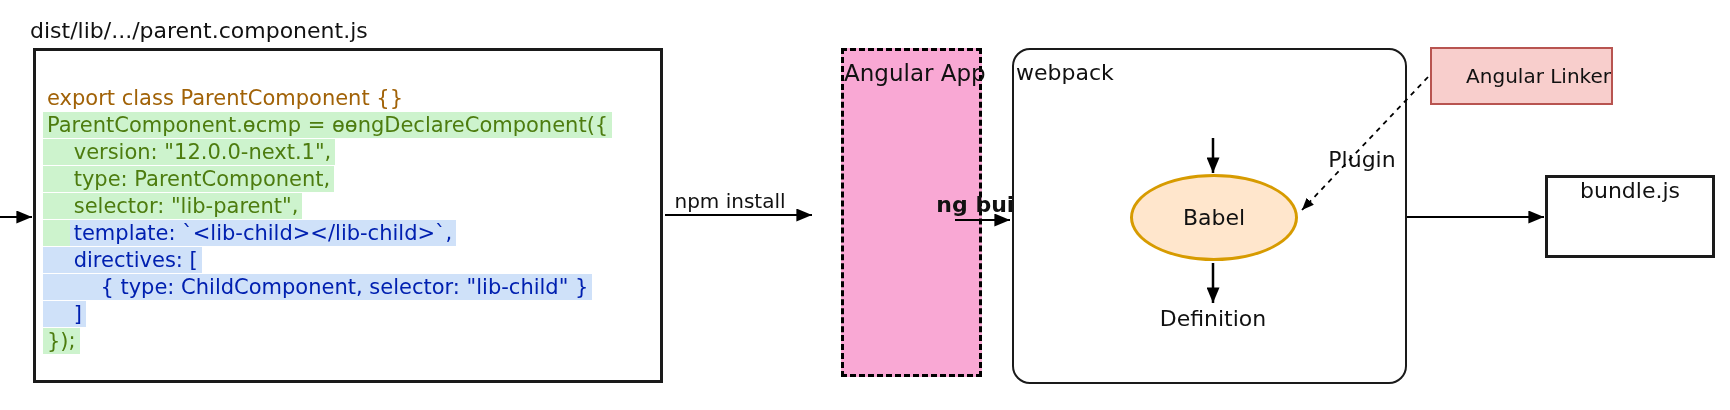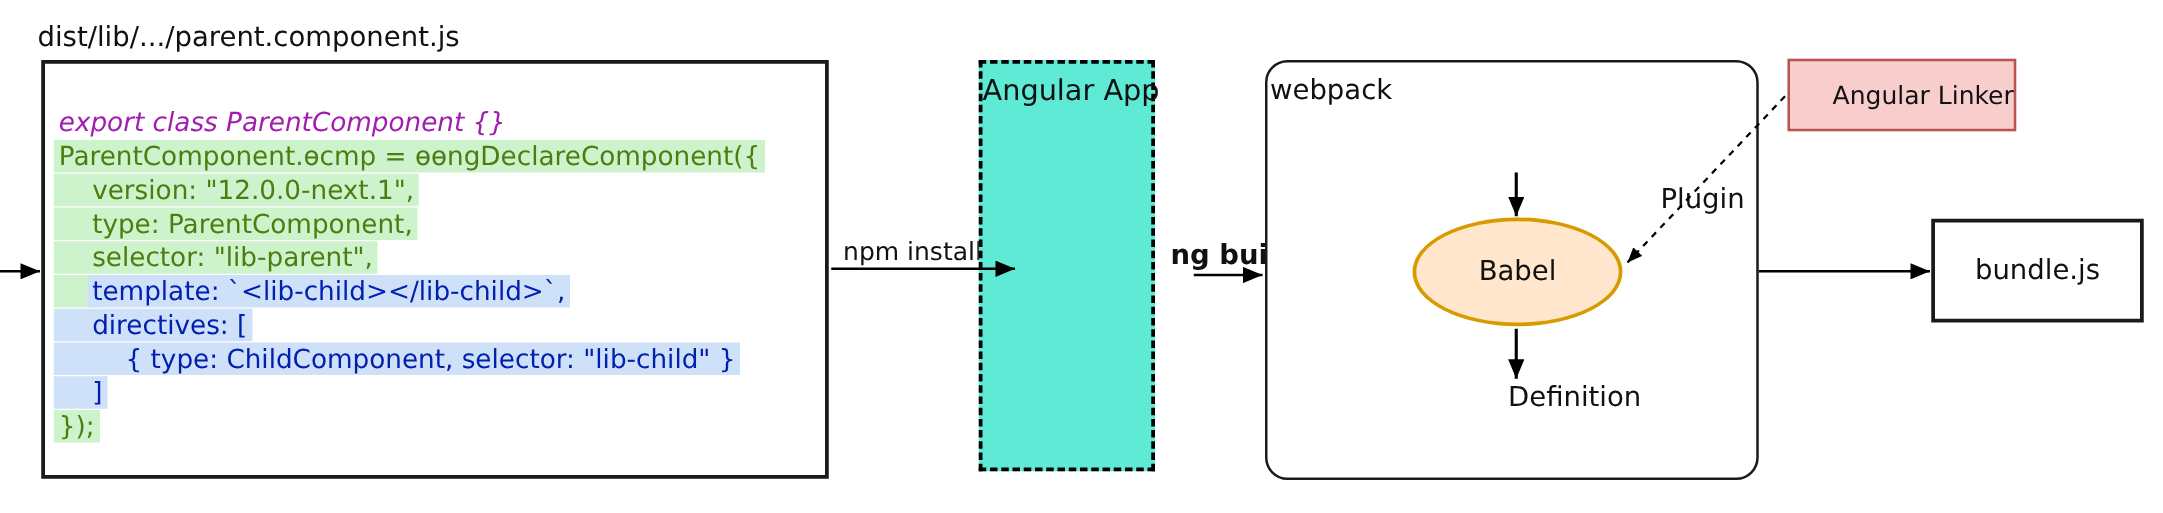--- a/index.html
+++ b/index.html
@@ -20,33 +20,33 @@
     border-radius:23px;
   }
   .abs{position:absolute;}
   #file-title{left:30px;top:18px;font-size:22px;white-space:nowrap;}
   #code-box{left:33px;top:48px;width:630px;height:335px;border:3px solid #1a1a1a;box-sizing:border-box;background:#fff;}
   #code-block{left:47px;top:85px;font-size:21px;line-height:27px;}
   .code-line{white-space:pre;}
   .seg{padding:1px 4px;margin:-1px -4px;}
   .seg.h-green{background:var(--green-bg);color:#4d7c0f;margin-top:44px;}
   .seg.h-blue{background:var(--blue-bg);color:var(--blue-text);margin-top:26px;}
-  .seg.h-none{background:transparent;color:#a21caf;font-style:italic;}
+  .seg.h-none{background:transparent;color:#a16207;}
   #npm-install-label{left:655px;top:189px;width:150px;text-align:center;font-size:20px;white-space:nowrap;}
-  #angular-app-box{left:783px;top:48px;width:141px;height:329px;border:3px dashed #000;box-sizing:border-box;background:#5eead4;text-align:center;}
+  #angular-app-box{left:841px;top:48px;width:141px;height:329px;border:3px dashed #000;box-sizing:border-box;background:#f9a8d4;text-align:center;}
   #angular-app-label{display:inline-block;margin-top:9px;font-size:23px;white-space:nowrap;}
   #ng-build-label{left:928px;top:192px;width:118px;text-align:center;font-size:22px;font-weight:bold;white-space:nowrap;}
   #webpack-box{left:1012px;top:48px;width:395px;height:336px;border:2px solid #1a1a1a;border-radius:18px;box-sizing:border-box;background:#fff;}
   #webpack-label{left:1016px;top:60px;font-size:22px;}
   #declaration-label{left:1113px;top:107px;width:200px;text-align:center;font-size:22px;}
   #babel-ellipse{left:1130px;top:174px;width:168px;height:87px;border:3px solid var(--orange-stroke);border-radius:50%;background:var(--orange-fill);box-sizing:border-box;display:flex;align-items:center;justify-content:center;font-size:22px;}
-  #definition-label{left:1113px;top:306px;width:200px;text-align:right;font-size:22px;}
+  #definition-label{left:1113px;top:306px;width:200px;text-align:center;font-size:22px;}
   #plugin-label{left:1302px;top:147px;width:120px;text-align:center;font-size:22px;}
   #angular-linker-box{left:1430px;top:47px;width:183px;height:58px;border:2px solid var(--red-stroke);background:var(--red-fill);box-sizing:border-box;display:flex;align-items:center;justify-content:flex-end;font-size:20px;}
-  #bundle-box{left:1545px;top:175px;width:170px;height:83px;border:3px solid #1a1a1a;box-sizing:border-box;background:#fff;display:flex;align-items:center;justify-content:center;font-size:22px;}
+  #bundle-box{left:1545px;top:175px;width:170px;height:83px;border:3px solid #1a1a1a;box-sizing:border-box;background:#fff;display:flex;justify-content:center;font-size:22px;}
   #arrow-layer{left:0;top:0;width:1730px;height:410px;pointer-events:none;}
 </style>
 </head>
 <body>
 
 <div id="canvas">
 
   <div class="abs" id="file-title">dist/lib/.../parent.component.js</div>
 
   <div class="abs" id="code-box"></div>

